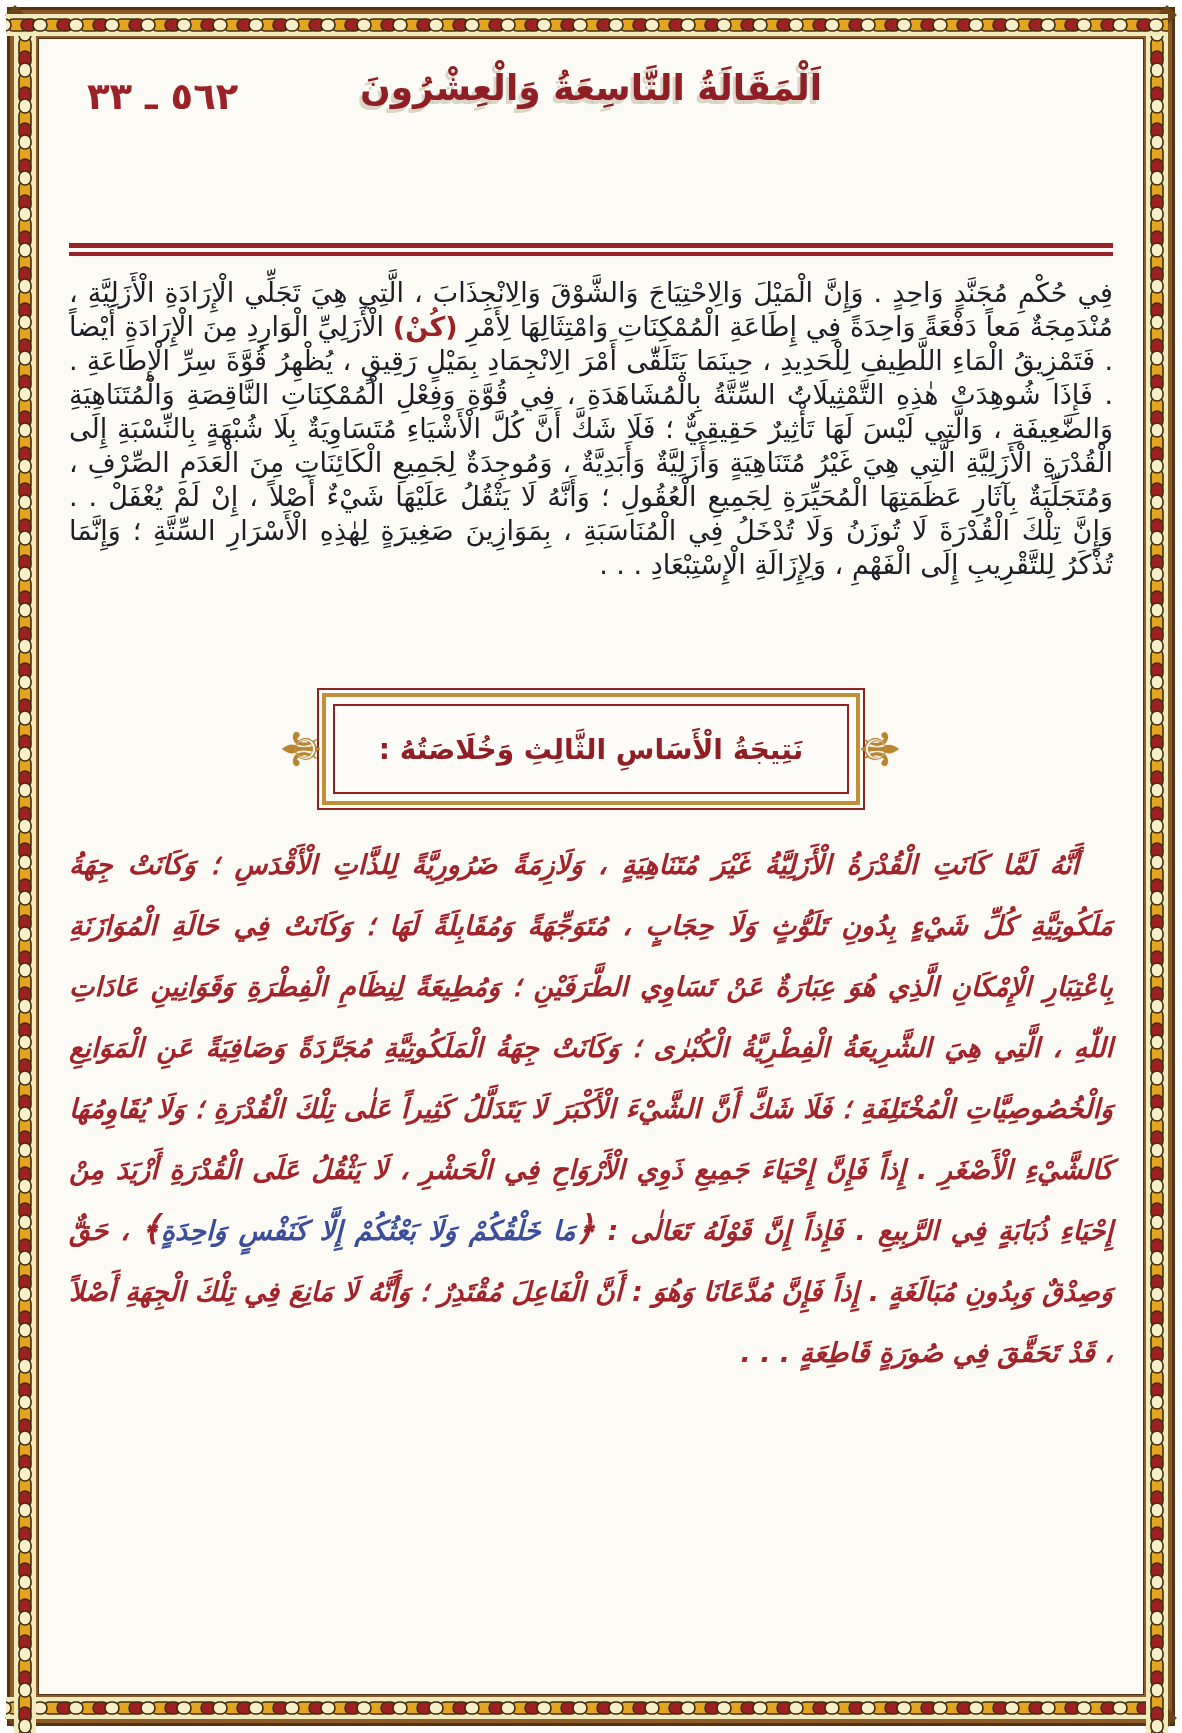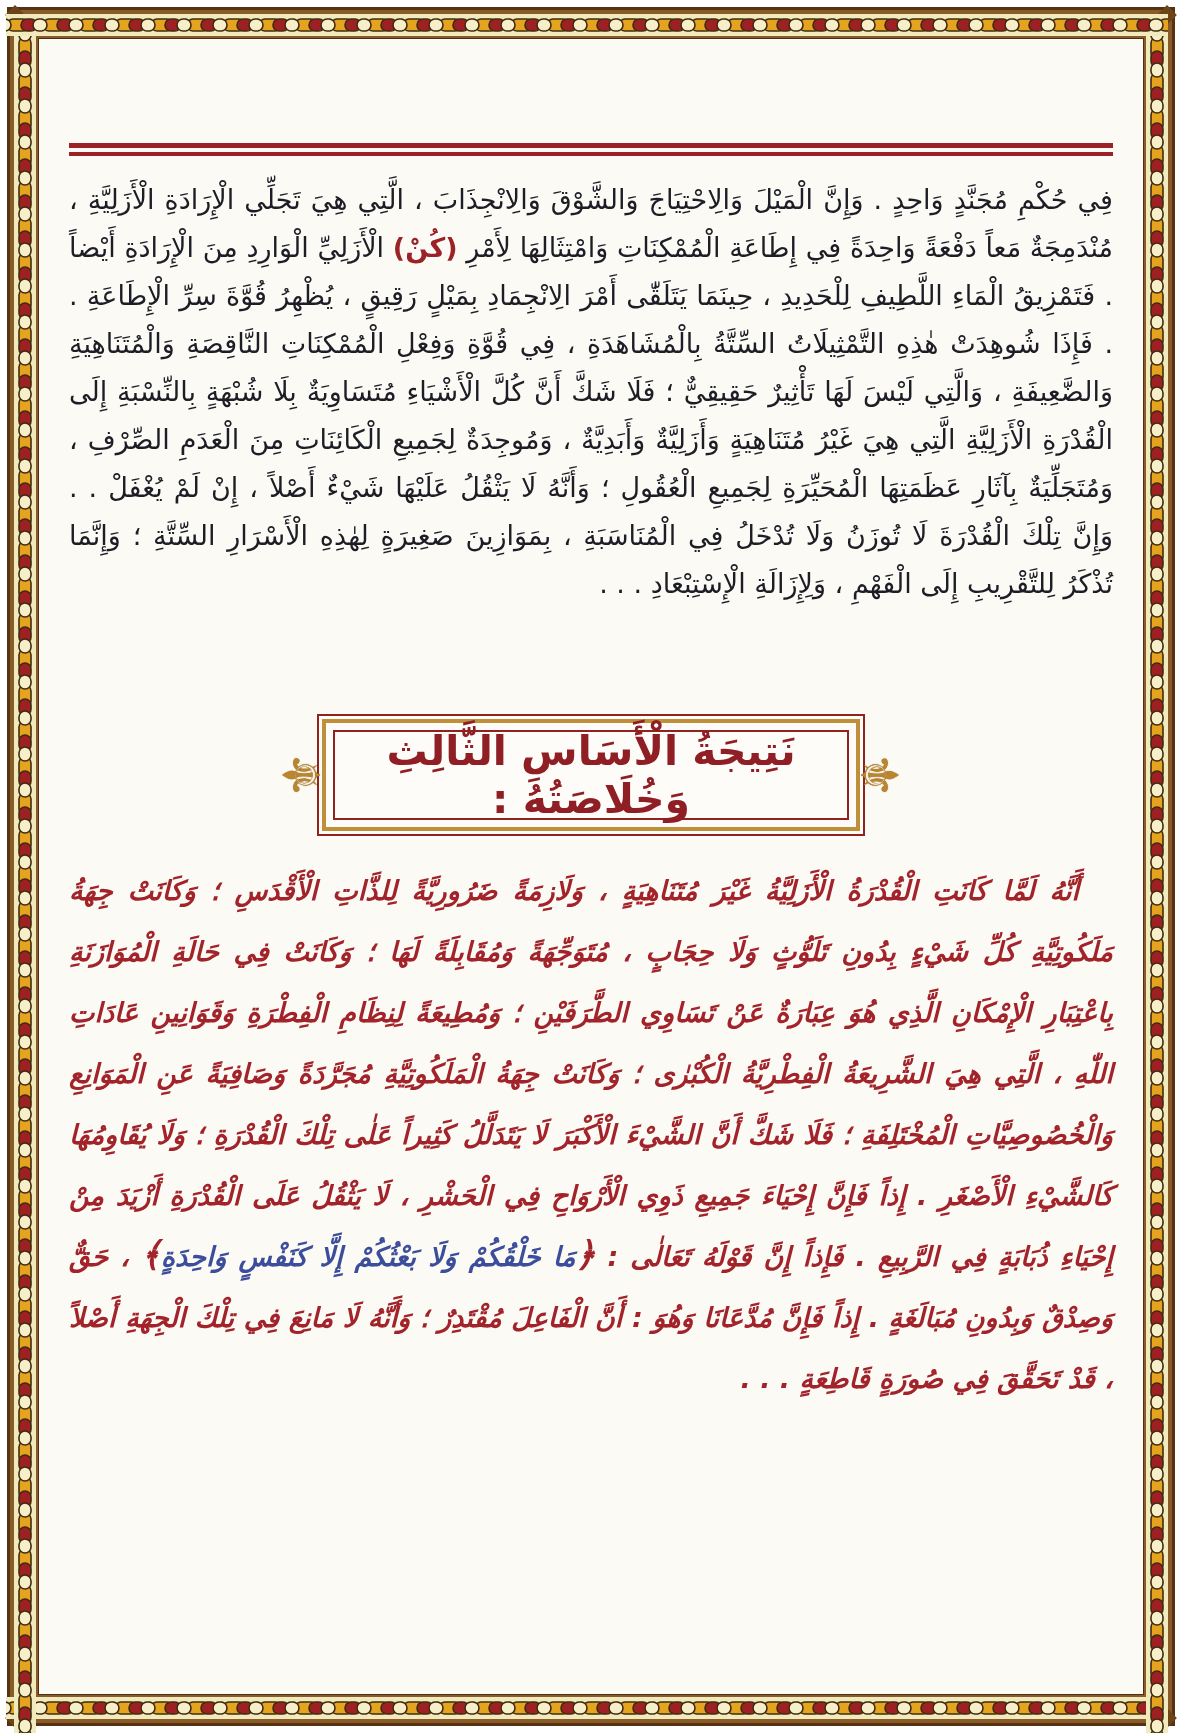--- a/index.html
+++ b/index.html
@@ -37,21 +37,21 @@
     position:absolute;top:28px;right:0;left:0;text-align:center;
     color:#8f1f24;font-size:36px;font-weight:bold;
     text-shadow:-3px 4px 0 rgba(178,168,138,0.45);
   }
   .rules{margin-top:104px;}
   .rule{background:#9b2227;height:5px;}
   .rule + .rule{margin-top:4px;height:4px;}
   
   .para{
     text-align:justify;text-align-last:right;color:#1d1d26;
-    font-size:27px;line-height:48px;margin:0;
+    font-size:27px;line-height:34px;margin:0;
   }
   .para.black{margin-top:20px;}
   .kun{color:#9b2227;font-weight:bold;}
   .para.red{
     color:#a2232a;font-weight:bold;font-size:27px;line-height:61px;
     margin-top:24px;text-indent:34px;font-style:italic;
   }
   .verse{color:#3c4e9b;}
   .verse-bracket{color:#a2232a;font-size:34px;line-height:0;}
   
@@ -61,21 +61,21 @@
     padding:3px;
   }
   .result-box-mid{
     height:100%;border:4px solid #bf8f3a;box-sizing:border-box;padding:7px;
   }
   .result-box-inner{
     height:100%;border:2px solid #8e2320;box-sizing:border-box;
     display:flex;align-items:center;justify-content:center;
   }
   .result-box-title{
-    color:#8f1f24;font-size:41px;font-weight:bold;text-align:center;
+    color:#8f1f24;font-size:28px;font-weight:bold;text-align:center;
   }
   .ornament{
     position:absolute;top:50%;color:#b9862d;font-size:52px;line-height:0;
     text-shadow:0 0 1px #8e5a1a;
   }
   .ornament-left{left:-40px;transform:translateY(-50%) rotate(-90deg);}
   .ornament-right{right:-40px;transform:translateY(-50%) rotate(90deg);}
 </style>
 </head>
 <body>
@@ -113,20 +113,24 @@
     </defs>
     <rect width="100%" height="100%" fill="url(#chainV)"></rect>
   </svg>
   <svg class="strip strip-right" width="22" height="100%" preserveAspectRatio="none">
     <rect width="100%" height="100%" fill="url(#chainV)"></rect>
   </svg>
 </div>
 
 <div class="content">
 
+  <div class="header">
+    <div class="page-number">٥٦٢ ـ ٣٣</div>
+    <div class="page-title">اَلْمَقَالَةُ التَّاسِعَةُ وَالْعِشْرُونَ</div>
+  </div>
 
   <div class="rules">
     <div class="rule"></div>
     <div class="rule"></div>
   </div>
 
   <p class="para black"><span>فِي حُكْمِ مُجَنَّدٍ وَاحِدٍ . وَإِنَّ الْمَيْلَ وَالِاحْتِيَاجَ وَالشَّوْقَ وَالِانْجِذَابَ ، الَّتِي هِيَ تَجَلِّي الْإِرَادَةِ الْأَزَلِيَّةِ ، مُنْدَمِجَةٌ مَعاً دَفْعَةً وَاحِدَةً فِي إِطَاعَةِ الْمُمْكِنَاتِ وَامْتِثَالِهَا لِأَمْرِ </span><span class="kun">(كُنْ)</span><span> الْأَزَلِيِّ الْوَارِدِ مِنَ الْإِرَادَةِ أَيْضاً . فَتَمْزِيقُ الْمَاءِ اللَّطِيفِ لِلْحَدِيدِ ، حِينَمَا يَتَلَقّٰى أَمْرَ الِانْجِمَادِ بِمَيْلٍ رَقِيقٍ ، يُظْهِرُ قُوَّةَ سِرِّ الْإِطَاعَةِ . . فَإِذَا شُوهِدَتْ هٰذِهِ التَّمْثِيلَاتُ السِّتَّةُ بِالْمُشَاهَدَةِ ، فِي قُوَّةِ وَفِعْلِ الْمُمْكِنَاتِ النَّاقِصَةِ وَالْمُتَنَاهِيَةِ وَالضَّعِيفَةِ ، وَالَّتِي لَيْسَ لَهَا تَأْثِيرٌ حَقِيقِيٌّ ؛ فَلَا شَكَّ أَنَّ كُلَّ الْأَشْيَاءِ مُتَسَاوِيَةٌ بِلَا شُبْهَةٍ بِالنِّسْبَةِ إِلَى الْقُدْرَةِ الْأَزَلِيَّةِ الَّتِي هِيَ غَيْرُ مُتَنَاهِيَةٍ وَأَزَلِيَّةٌ وَأَبَدِيَّةٌ ، وَمُوجِدَةٌ لِجَمِيعِ الْكَائِنَاتِ مِنَ الْعَدَمِ الصِّرْفِ ، وَمُتَجَلِّيَةٌ بِآثَارِ عَظَمَتِهَا الْمُحَيِّرَةِ لِجَمِيعِ الْعُقُولِ ؛ وَأَنَّهُ لَا يَثْقُلُ عَلَيْهَا شَيْءٌ أَصْلاً ، إِنْ لَمْ يُغْفَلْ . . وَإِنَّ تِلْكَ الْقُدْرَةَ لَا تُوزَنُ وَلَا تُدْخَلُ فِي الْمُنَاسَبَةِ ، بِمَوَازِينَ صَغِيرَةٍ لِهٰذِهِ الْأَسْرَارِ السِّتَّةِ ؛ وَإِنَّمَا تُذْكَرُ لِلتَّقْرِيبِ إِلَى الْفَهْمِ ، وَلِإِزَالَةِ الْإِسْتِبْعَادِ . . .</span></p>
 
   <div class="result-box">
     <span class="ornament ornament-left">⚜</span>

